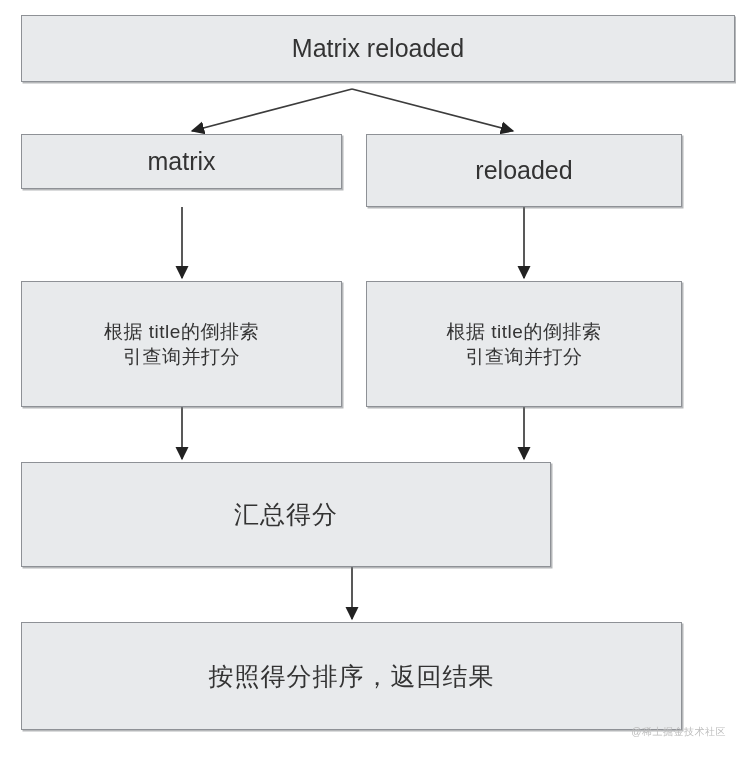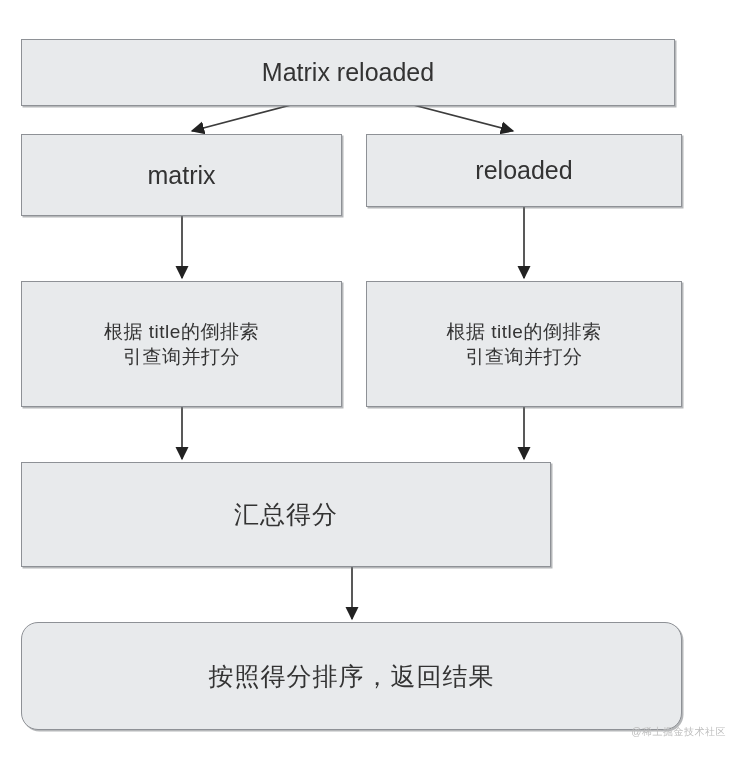--- a/index.html
+++ b/index.html
@@ -44,29 +44,29 @@
     color: #333333;
   }
   .node-label {
     display: block;
     white-space: pre-line;
     padding: 0 10px;
   }
 
   
   #node-root {
-    left: 21px;  top: 39px;
-    width: 654px; height: 67px; text-align: center;
+    left: 21px;  top: 15px;
+    width: 714px; height: 67px; text-align: center;
   }
   #node-root .node-label { font-size: 25px; }
 
   
   #node-term-left {
     left: 21px;  top: 134px;
-    width: 321px; height: 82px;
+    width: 321px; height: 55px;
   }
   #node-term-right {
     left: 366px; top: 134px;
     width: 316px; height: 73px;
   }
   #node-term-left .node-label,
   #node-term-right .node-label { font-size: 25px; }
 
   
   #node-query-left {
@@ -86,21 +86,21 @@
   
   #node-aggregate {
     left: 21px;  top: 462px;
     width: 530px; height: 105px;
   }
   #node-aggregate .node-label { font-size: 25px; letter-spacing: 1px; }
 
   
   #node-result {
     left: 21px;  top: 622px;
-    width: 661px; height: 108px; border-radius: 17px;
+    width: 661px; height: 108px;
   }
   #node-result .node-label { font-size: 25px; letter-spacing: 1px; }
 
   #watermark {
     position: absolute;
     right: 10px;
     bottom: 26px;
     font-size: 10px;
     color: #bdbdbd;
     letter-spacing: 0.5px;

